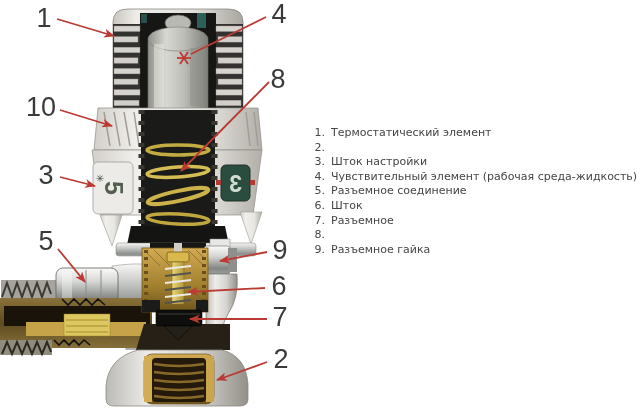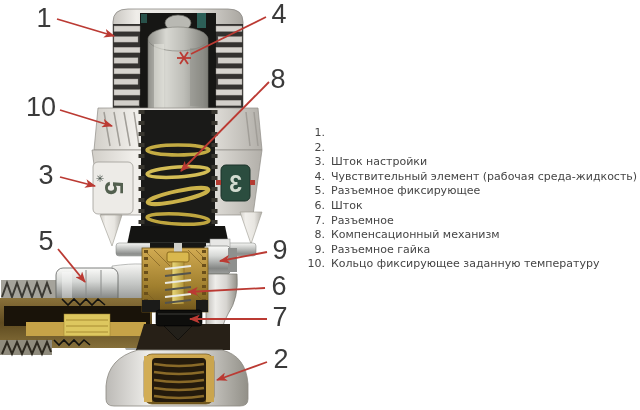--- a/index.html
+++ b/index.html
@@ -266,51 +266,47 @@
     <text class="callout" x="280" y="259" text-anchor="middle">9</text>
     <text class="callout" x="279" y="295" text-anchor="middle">6</text>
     <text class="callout" x="280" y="326" text-anchor="middle">7</text>
     <text class="callout" x="281" y="368" text-anchor="middle">2</text>
   </g>
 </svg>
 
 <div class="legend">
   <div class="legend-row">
     <span class="legend-num">1.</span>
+    <span class="legend-text">Термостатический элемент</span>
   </div>
   <div class="legend-row">
     <span class="legend-num">2.</span>
   </div>
   <div class="legend-row">
     <span class="legend-num">3.</span>
     <span class="legend-text">Шток настройки</span>
   </div>
   <div class="legend-row">
     <span class="legend-num">4.</span>
     <span class="legend-text">Чувствительный элемент (рабочая среда-жидкость)</span>
   </div>
   <div class="legend-row">
     <span class="legend-num">5.</span>
-    <span class="legend-text">Разъемное фиксирующее</span>
+    <span class="legend-text">Разъемное соединение</span>
   </div>
   <div class="legend-row">
     <span class="legend-num">6.</span>
     <span class="legend-text">Шток</span>
   </div>
   <div class="legend-row">
     <span class="legend-num">7.</span>
     <span class="legend-text">Разъемное</span>
   </div>
   <div class="legend-row">
     <span class="legend-num">8.</span>
-    <span class="legend-text">Компенсационный механизм</span>
   </div>
   <div class="legend-row">
     <span class="legend-num">9.</span>
     <span class="legend-text">Разъемное гайка</span>
   </div>
-  <div class="legend-row">
-    <span class="legend-num">10.</span>
-    <span class="legend-text">Кольцо фиксирующее заданную температуру</span>
-  </div>
 </div>
 
 </div>
 
 </body></html>

